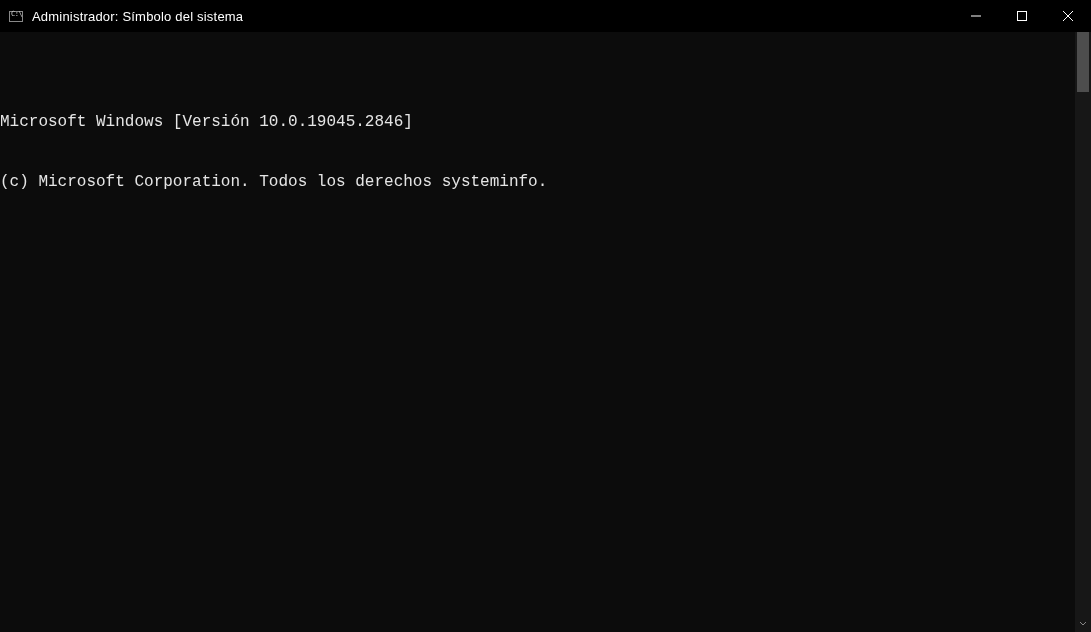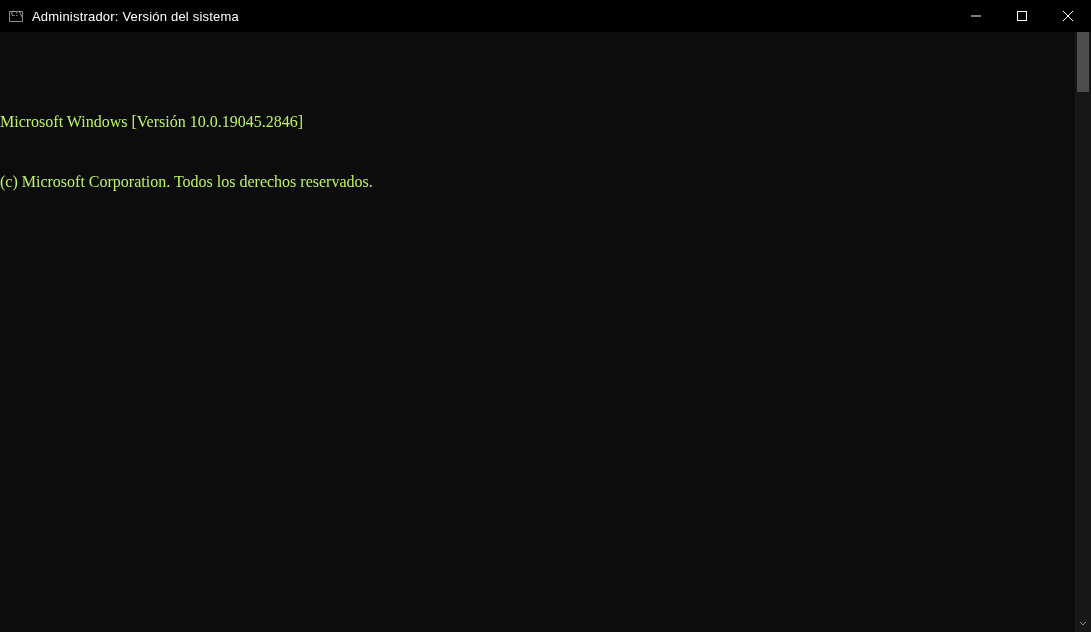--- a/index.html
+++ b/index.html
@@ -4,40 +4,40 @@
   <style>
     * { margin: 0; padding: 0; box-sizing: border-box; }
     html, body { width: 1091px; height: 632px; overflow: hidden; background: #000; font-family: "Segoe UI", sans-serif; }
     .window { width: 1091px; height: 632px; background: #0c0c0c; display: flex; flex-direction: column; position: relative; }
     .titlebar { height: 32px; background: #000; display: flex; align-items: center; color: #fff; font-size: 13px; user-select: none; }
     .titlebar-icon { width: 16px; height: 16px; margin: 0 8px; display: inline-flex; align-items: center; justify-content: center; }
     .titlebar-title { flex: 0 0 auto; padding-right: 8px; font-weight: 400; letter-spacing: 0.2px; }
     .titlebar-spacer { flex: 1 1 auto; }
     .win-btn { width: 46px; height: 32px; display: inline-flex; align-items: center; justify-content: center; color: #fff; }
     .win-btn svg { pointer-events: none; }
-    .terminal { flex: 1 1 auto; background: #0c0c0c; color: #bef264; font-family: Liberation Serif, serif; font-size: 16px; line-height: 20px; padding: 0 16px 0 0; white-space: pre; position: relative; }
+    .terminal { flex: 1 1 auto; background: #0c0c0c; color: #e5e5e5; font-family: Liberation Mono, monospace; font-size: 16px; line-height: 20px; padding: 0 16px 0 0; white-space: pre; position: relative; }
     .terminal-inner { padding: 0; }
     .line { min-height: 20px; }
     .scrollbar { position: absolute; top: 32px; right: 0; width: 16px; bottom: 0; background: #171717; }
     .scroll-thumb { position: absolute; top: 0; left: 2px; width: 12px; height: 60px; background: #4d4d4d; }
     .scroll-down { position: absolute; bottom: 0; left: 0; width: 16px; height: 16px; display: flex; align-items: center; justify-content: center; color: #666; }
     .cmd-icon-box { border: 1px solid #888; width: 14px; height: 11px; position: relative; display: inline-block; }
     .cmd-icon-text { position: absolute; top: -2px; left: 1px; font-size: 7px; font-family: Consolas, monospace; color: #ccc; letter-spacing: -0.5px; }
   </style>
 </head>
 <body>
 
 <div class="window">
   <div class="titlebar">
     <span class="titlebar-icon">
       <span class="cmd-icon-box">
           <span class="cmd-icon-text">C:\</span>
         </span>
     </span>
-    <span class="titlebar-title">Administrador: Versión del sistema</span>
+    <span class="titlebar-title">Administrador: Símbolo del sistema</span>
     <span class="titlebar-spacer"></span>
     <span class="win-btn">
       <svg width="10" height="10" viewBox="0 0 10 10">
           <path d="M0 5 H10" stroke="#fff" stroke-width="1"></path>
         </svg>
     </span>
     <span class="win-btn">
       <svg width="10" height="10" viewBox="0 0 10 10">
           <rect x="0.5" y="0.5" width="9" height="9" fill="none" stroke="#fff" stroke-width="1"></rect>
         </svg>
@@ -45,21 +45,21 @@
     <span class="win-btn">
       <svg width="10" height="10" viewBox="0 0 10 10">
           <path d="M0 0 L10 10 M10 0 L0 10" stroke="#fff" stroke-width="1"></path>
         </svg>
     </span>
   </div>
 
   <div class="terminal">
     <div class="terminal-inner">
       <div class="line">Microsoft Windows [Versión 10.0.19045.2846]</div>
-      <div class="line">(c) Microsoft Corporation. Todos los derechos reservados.</div>
+      <div class="line">(c) Microsoft Corporation. Todos los derechos systeminfo.</div>
       <div class="line"></div>
     </div>
   </div>
 
   <div class="scrollbar">
     <div class="scroll-thumb"></div>
     <div class="scroll-down">
       <svg width="8" height="8" viewBox="0 0 8 8">
           <path d="M1 2 L4 5 L7 2" fill="none" stroke="#888" stroke-width="1"></path>
         </svg>

